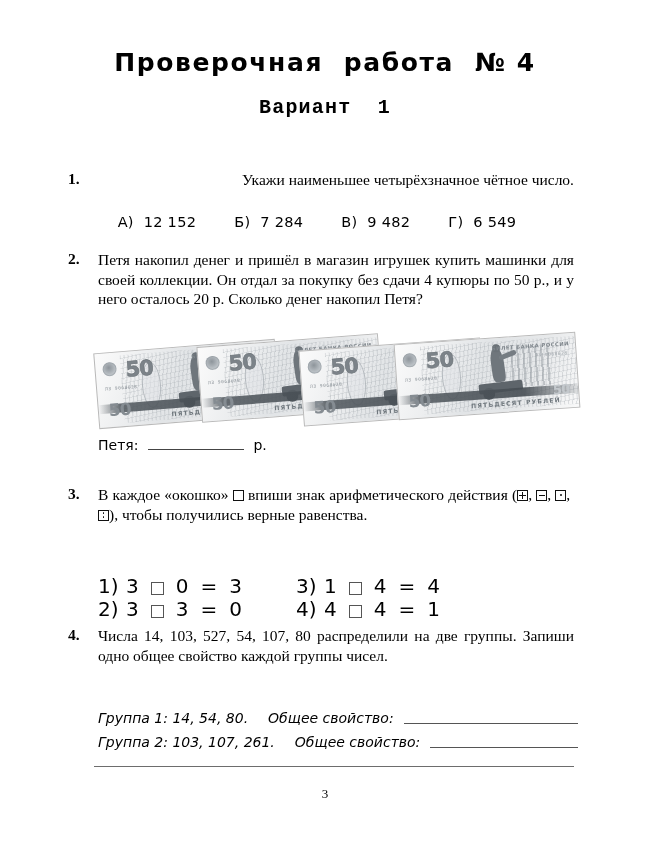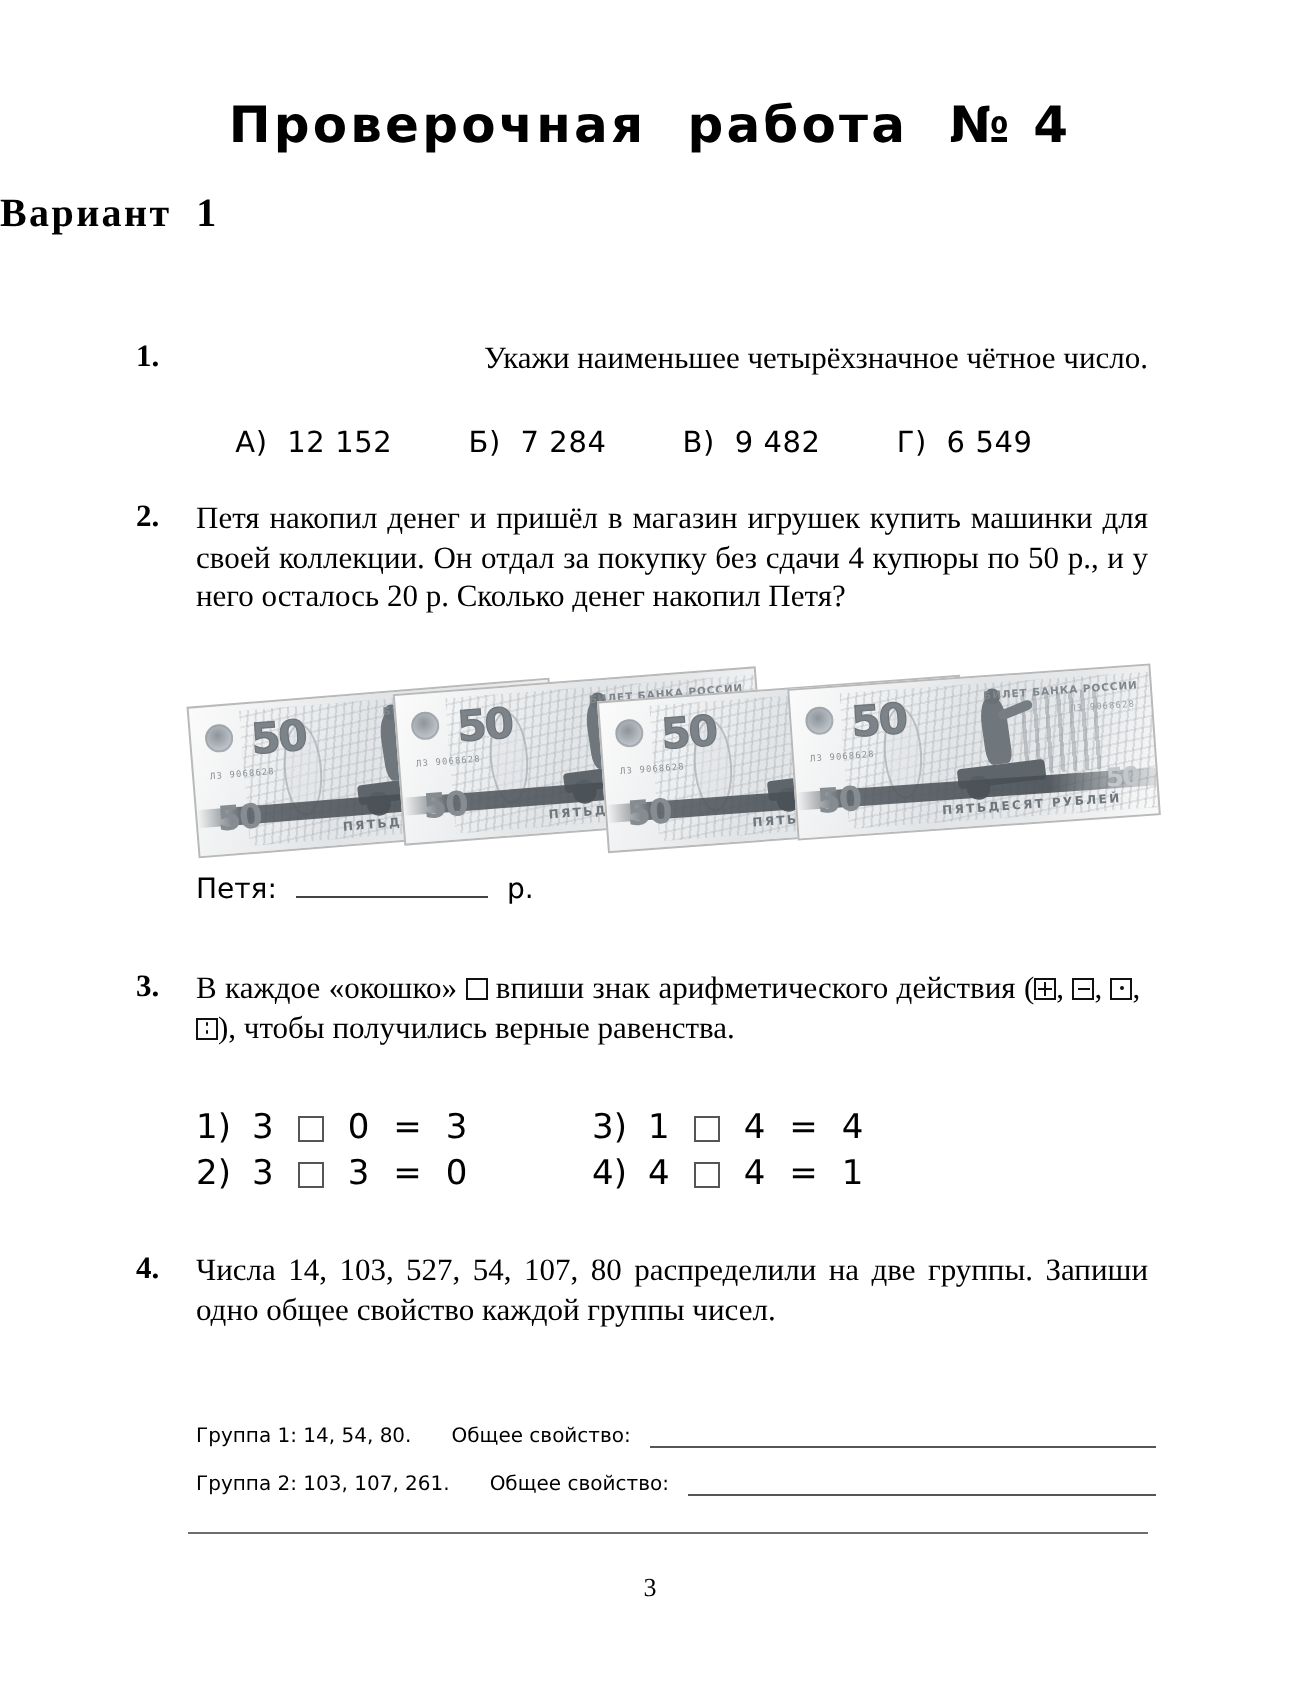--- a/index.html
+++ b/index.html
@@ -32,21 +32,22 @@
     font-family: "DejaVu Sans", "Liberation Sans", sans-serif;
     font-weight: bold;
     font-size: 25px;
     letter-spacing: 1.6px;
     white-space: pre;
   }
   .doc-subtitle {
     position: absolute;
     left: 0; top: 96px;
     width: 650px;
-    font-family: Liberation Serif, serif;
+    text-align: center;
+    font-family: Liberation Mono, monospace;
     font-weight: bold;
     font-size: 20px;
     letter-spacing: 1.2px;
     white-space: pre;
   }
 
   
   .task { position: absolute; left: 68px; width: 506px; }
   .task-num {
     position: absolute;
@@ -314,24 +315,24 @@
     height: 11px;
     border: 1.3px solid #111;
     box-sizing: border-box;
     vertical-align: -1px;
   }
 
   
   .equations {
     position: absolute;
     left: 98px;
-    top: 554px;
+    top: 574px;
     width: 420px;
     font-family: "DejaVu Sans", "Liberation Sans", sans-serif;
-    font-size: 17px;
+    font-size: 20px;
   }
   .eq-row { display: block; height: 23px; white-space: nowrap; }
   .eq {
     display: inline-block;
     width: 160px;
   }
   .eq .lbl { display: inline-block; width: 22px; }
   .eq .tok { display: inline-block; margin: 0 6px; }
   .eqbox {
     display: inline-block;
@@ -344,21 +345,22 @@
   }
   .eq-gap { display: inline-block; width: 38px; }
 
   
   .groups {
     position: absolute;
     left: 98px;
     top: 706px;
     width: 480px;
     font-family: "DejaVu Sans", "Liberation Sans", sans-serif;
-    font-size: 10px;
+    font-size: 14px;
+    font-style: italic;
   }
   .group-row { height: 24px; white-space: nowrap; display: flex; align-items: center; }
   .group-row .g-nums { }
   .group-row .g-prop { margin-left: 20px; }
   .group-row .g-fill {
     flex: 1 1 auto;
     border-bottom: 1px solid #555;
     height: 10px;
     margin-left: 10px;
     min-width: 60px;

